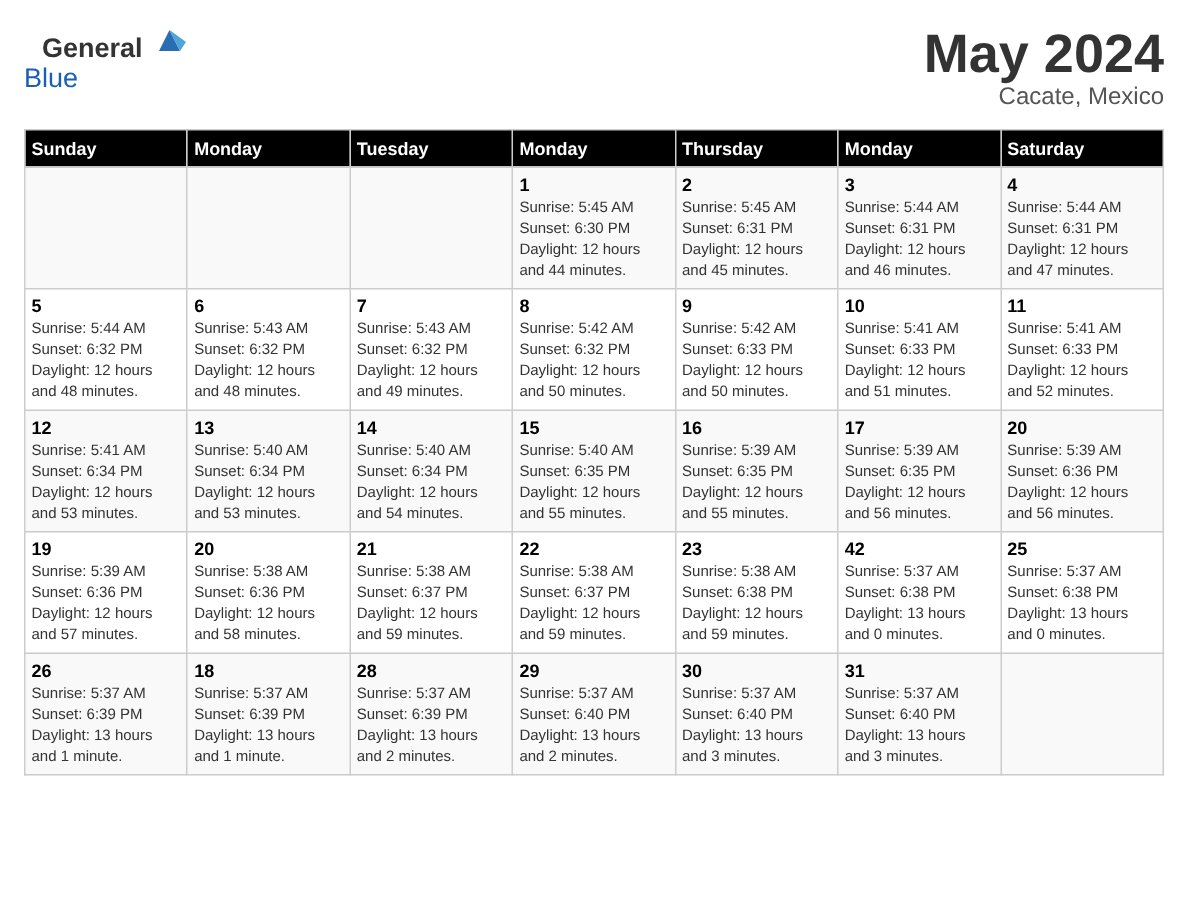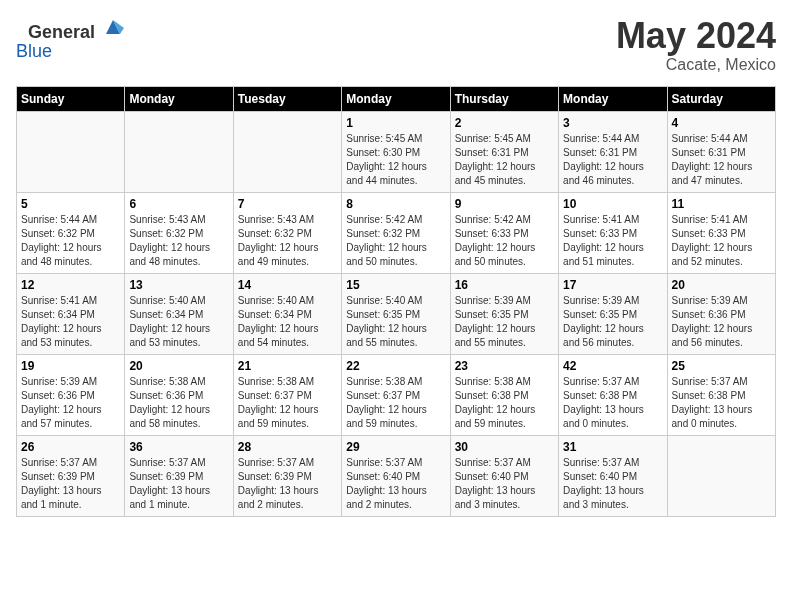--- a/index.html
+++ b/index.html
@@ -292,21 +292,21 @@
         </td>
       </tr>
       <tr>
         <td>
           <span class="day-number">26</span>
           <div class="day-info" style="white-space: pre-line;">Sunrise: 5:37 AM
 Sunset: 6:39 PM
 Daylight: 13 hours and 1 minute.</div>
         </td>
         <td>
-          <span class="day-number">36</span>
+          <span class="day-number">18</span>
           <div class="day-info" style="white-space: pre-line;">Sunrise: 5:37 AM
 Sunset: 6:39 PM
 Daylight: 13 hours and 1 minute.</div>
         </td>
         <td>
           <span class="day-number">28</span>
           <div class="day-info" style="white-space: pre-line;">Sunrise: 5:37 AM
 Sunset: 6:39 PM
 Daylight: 13 hours and 2 minutes.</div>
         </td>

